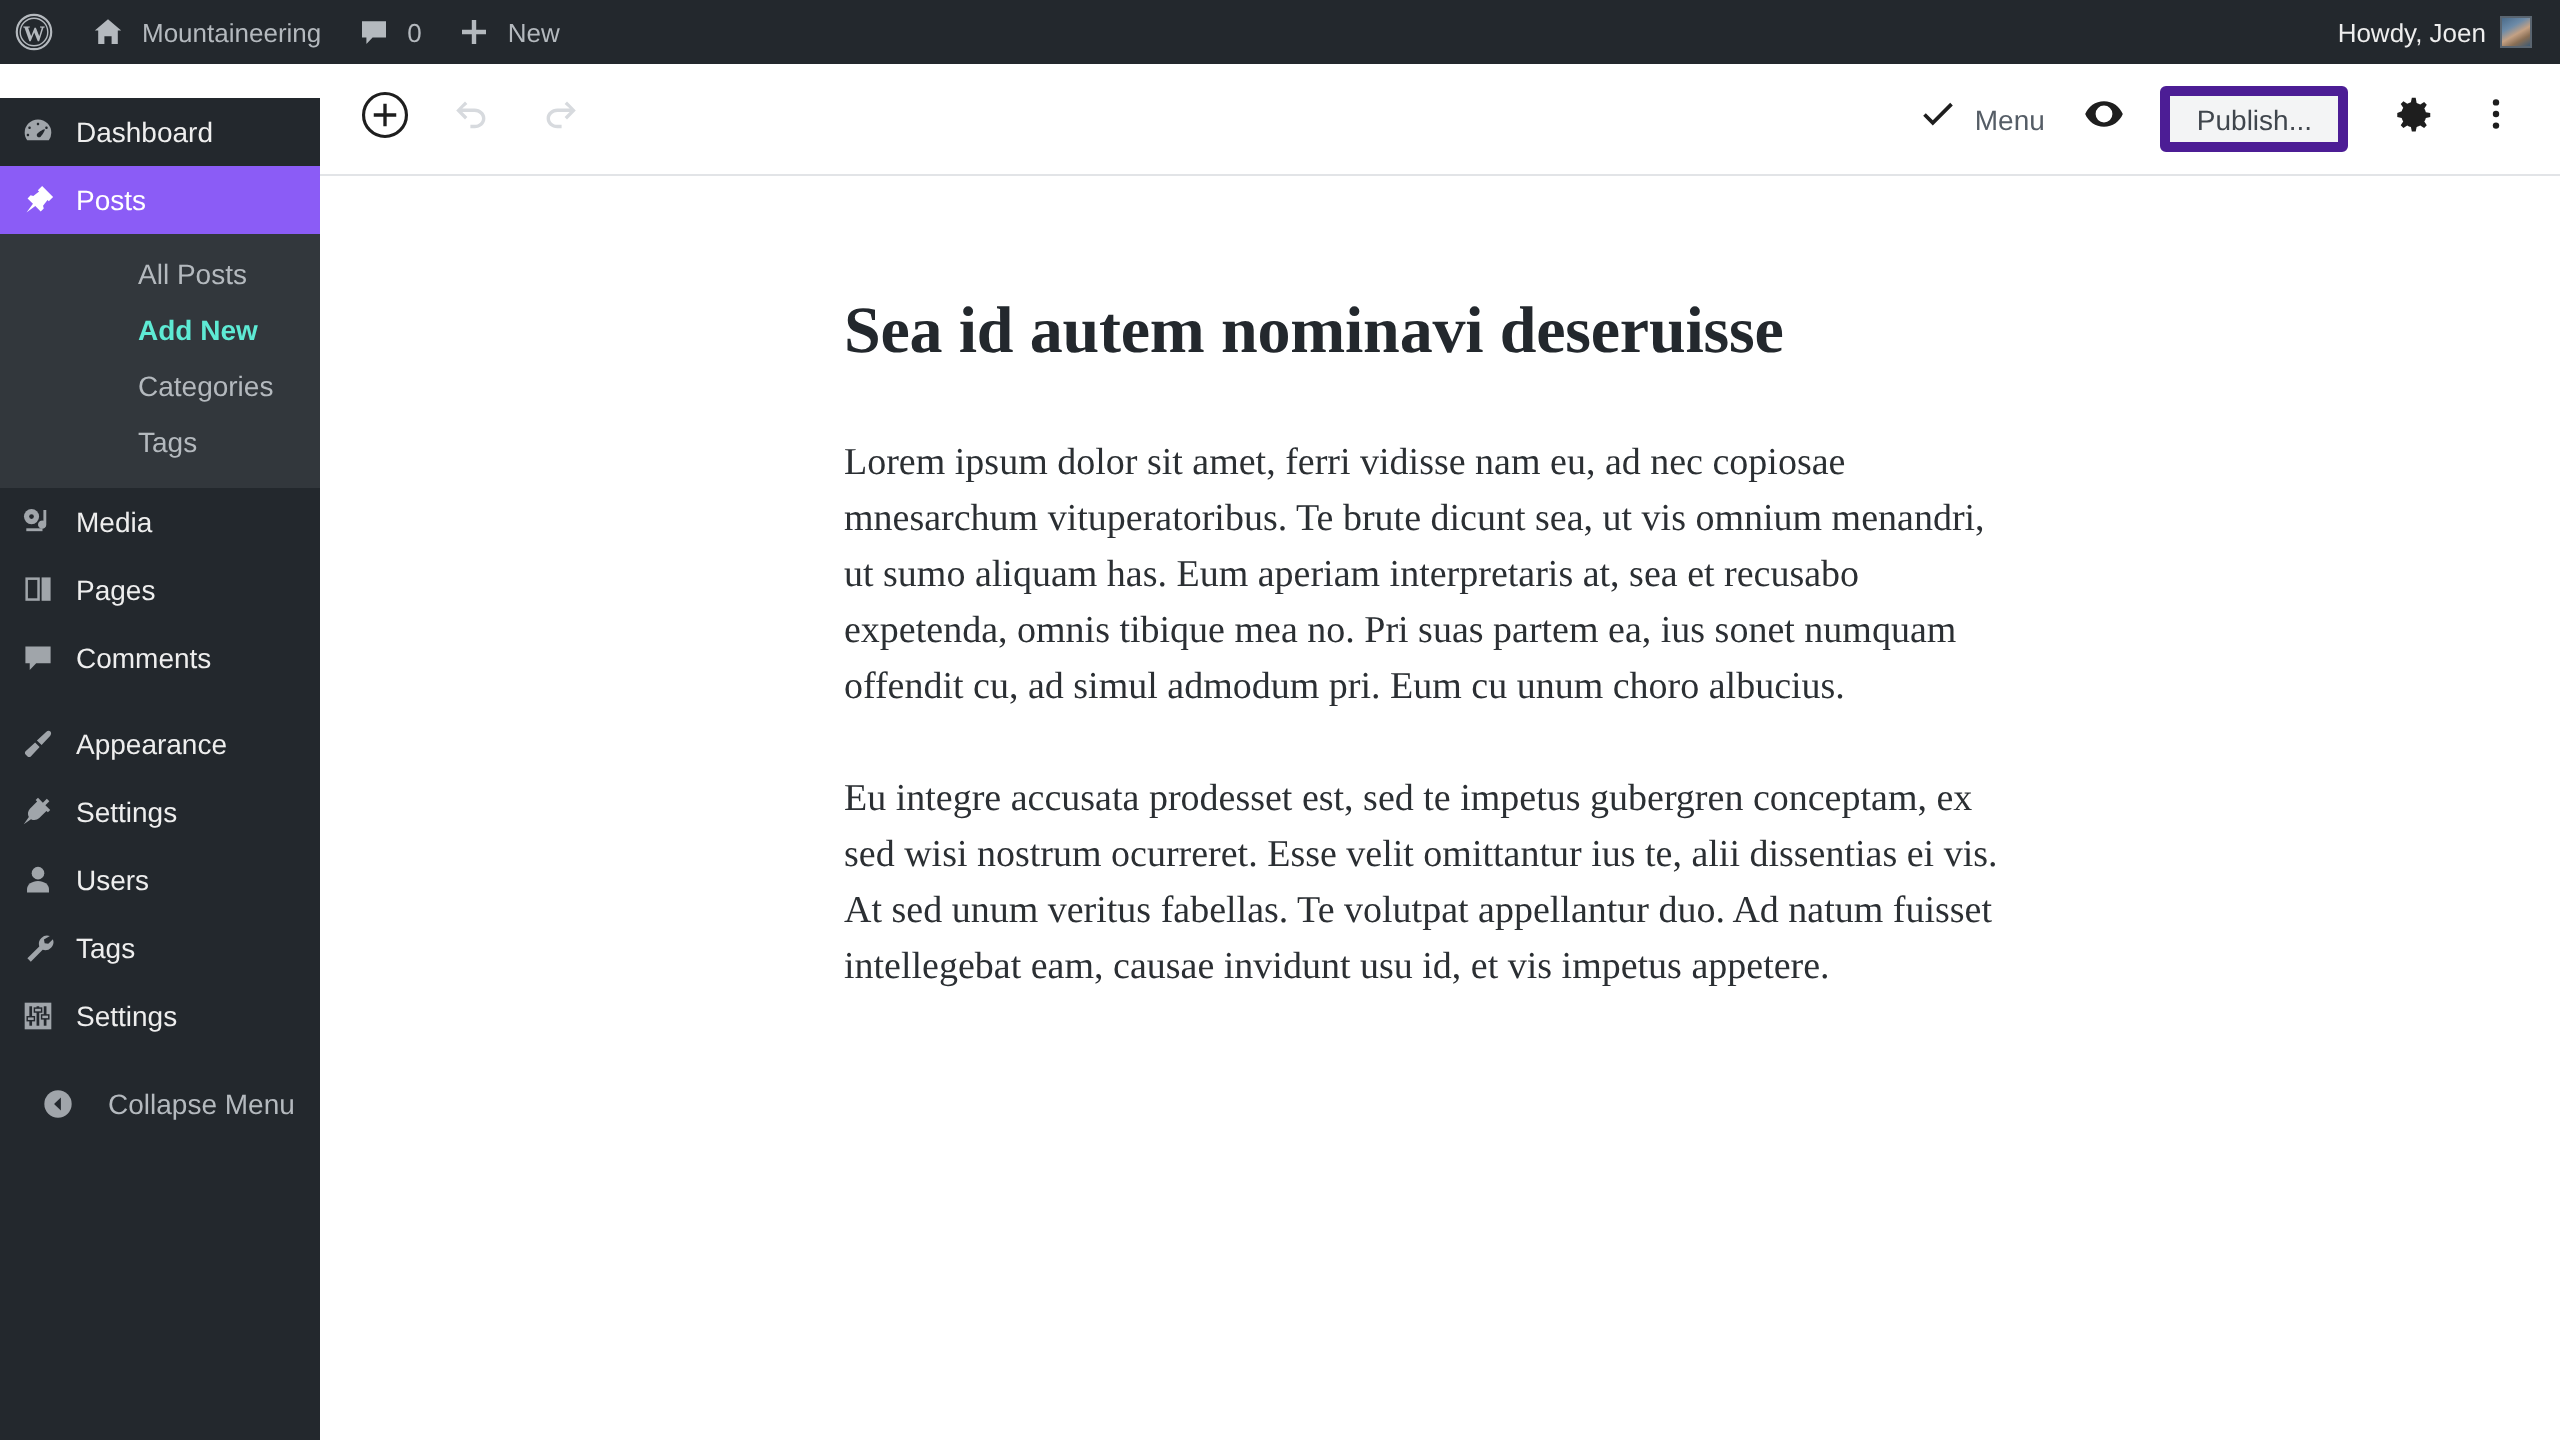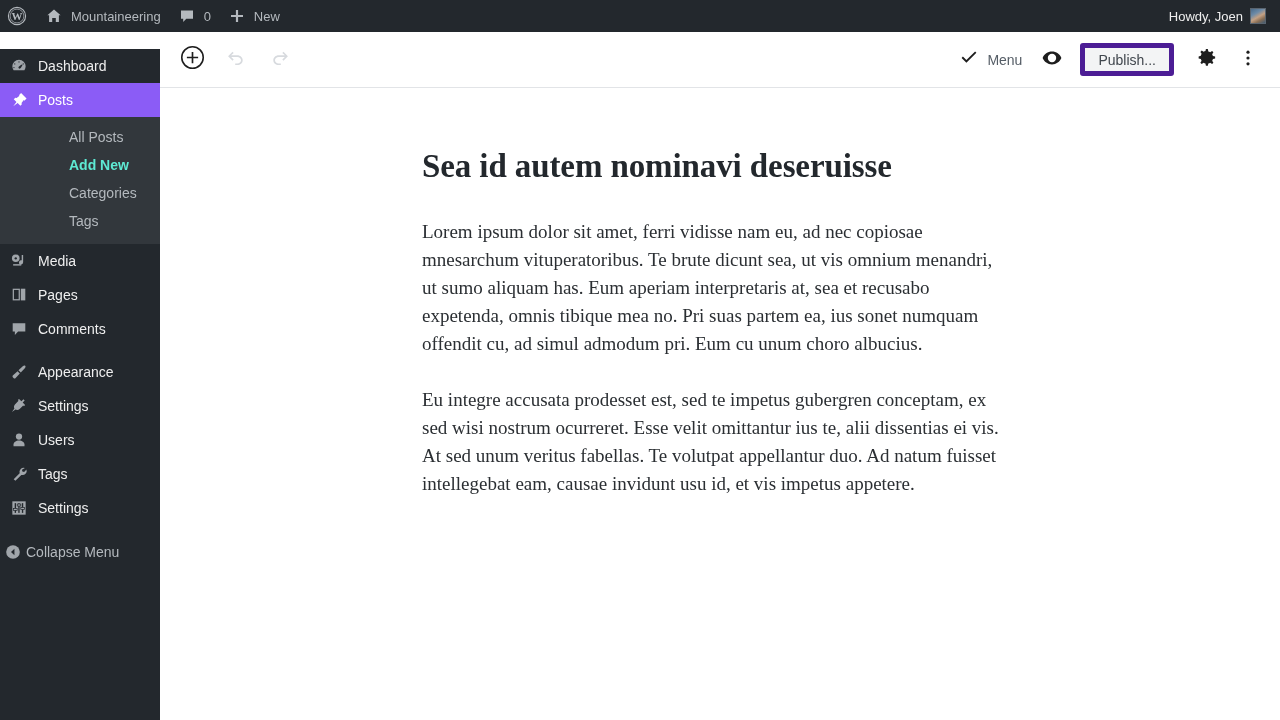--- a/index.html
+++ b/index.html
@@ -58,21 +58,21 @@
   .submenu { background: #32373c; padding: 6px 0 9px 0; }
   .submenu-item {
     display: block; padding: 6px 0 6px 27px;
     color: #b4b9be; font-size: 14px; line-height: 16px;
     cursor: pointer;
     margin-left: 42px;
   }
   .submenu-item.current { color: #5eead4; font-weight: bold; }
   .collapse {
     display: flex; align-items: center;
-    height: 34px; padding-left: 3px; gap: 3px;
+    height: 34px; padding-left: 19px; gap: 15px;
     color: #b4b9be; cursor: pointer; margin-top: 10px;
   }
   .collapse .mlabel { color: #b4b9be; font-size: 14px; }
   .icn { width: 20px; height: 20px; display: inline-flex; align-items: center; justify-content: center; flex: 0 0 20px; }
   .icn svg { display: block; }
 
   
   #editor-header {
     position: absolute; top: 32px; left: 160px;
     width: 1120px; height: 56px;

